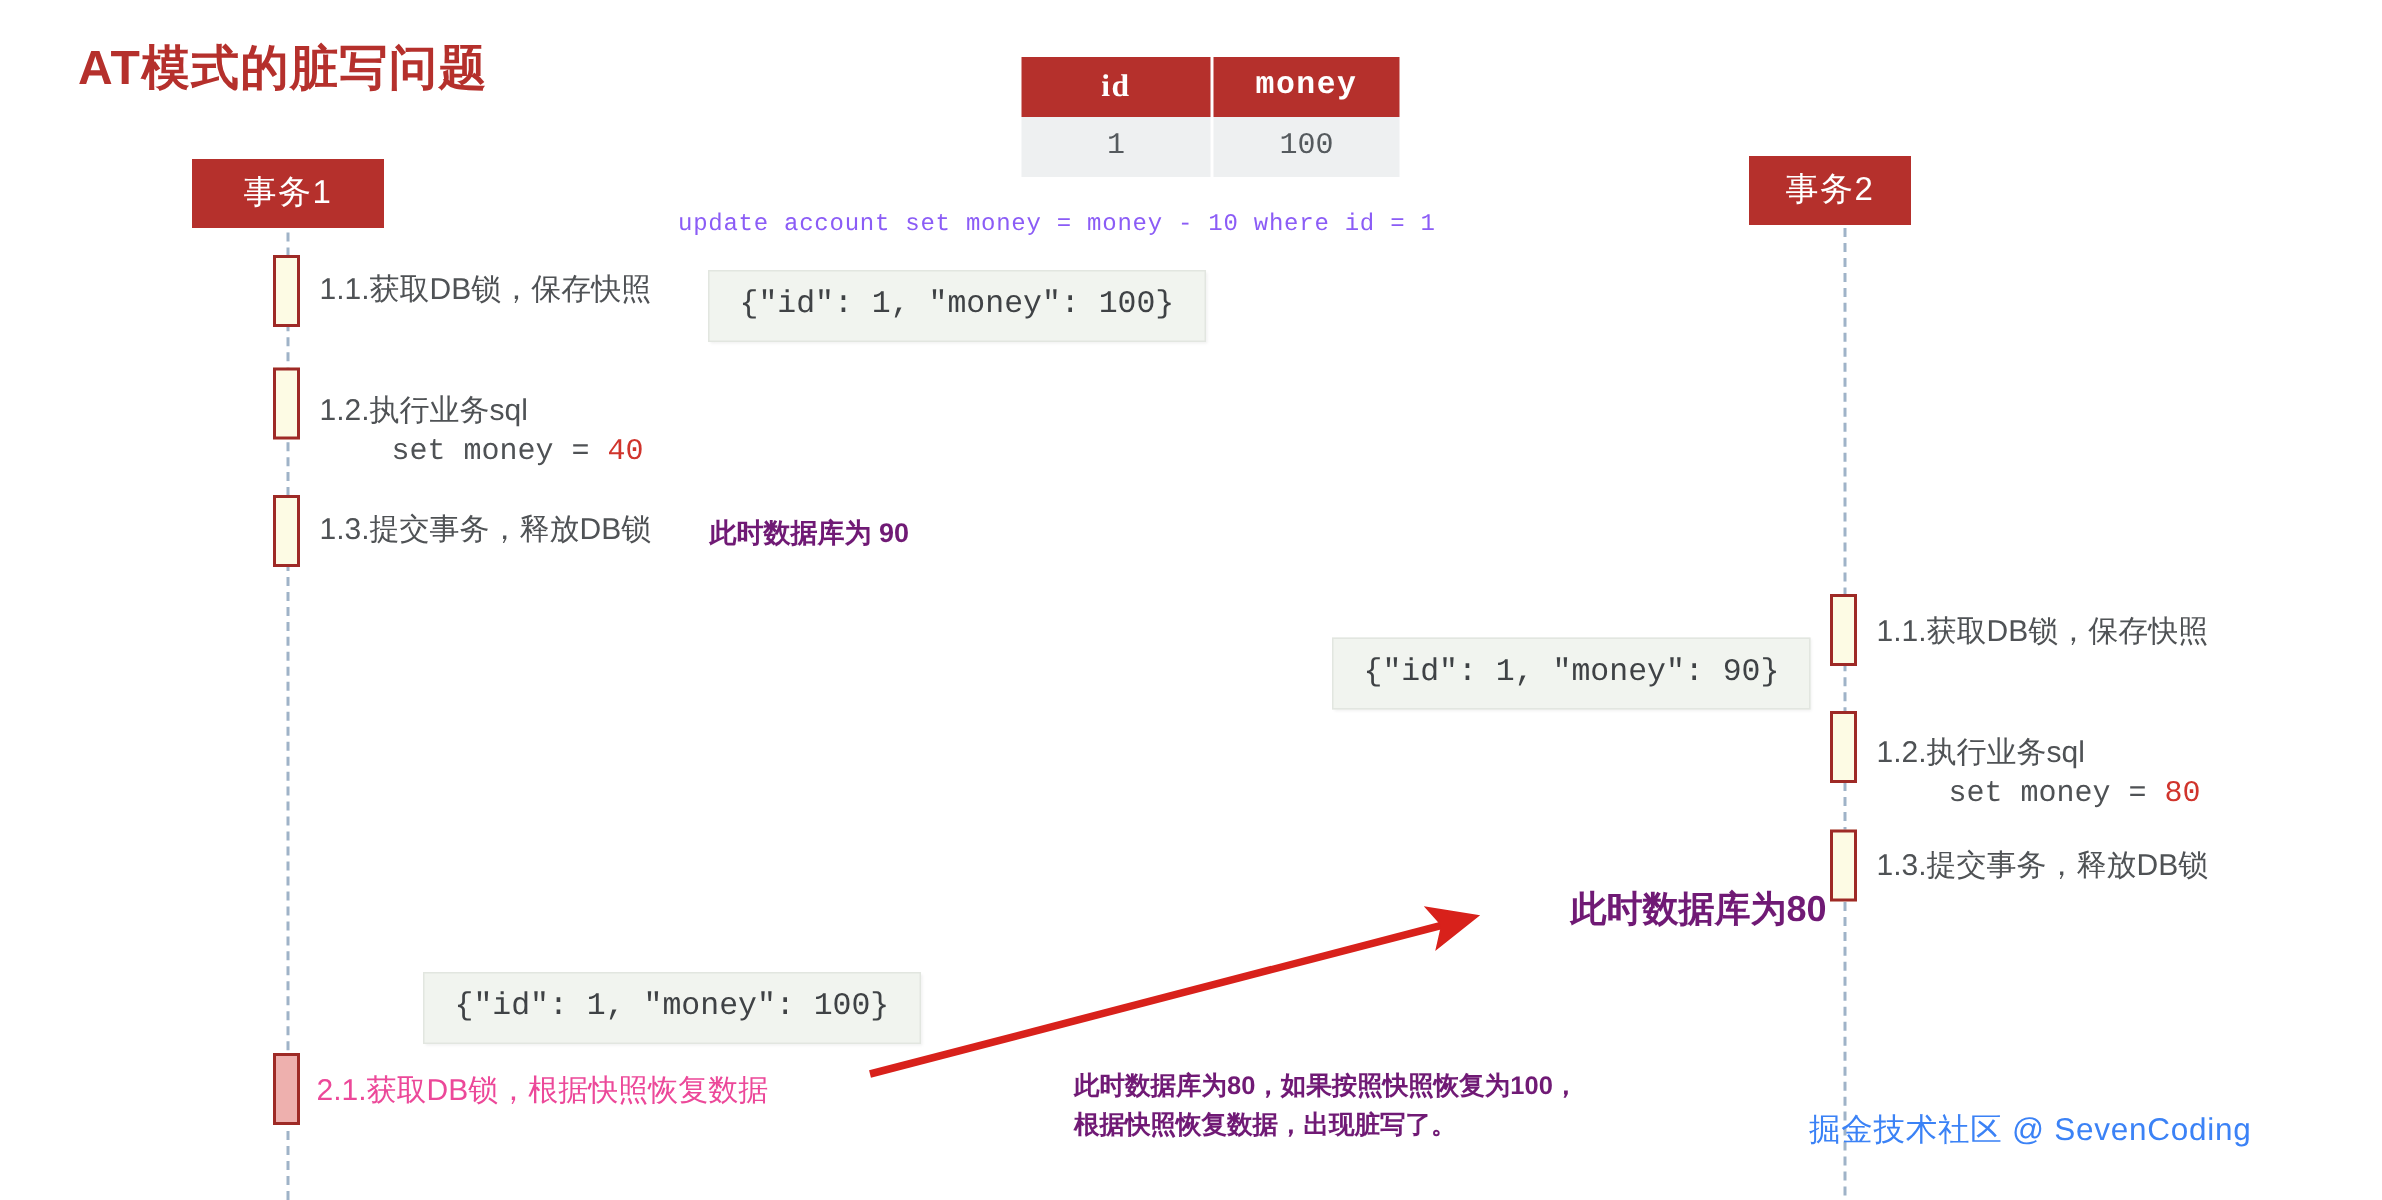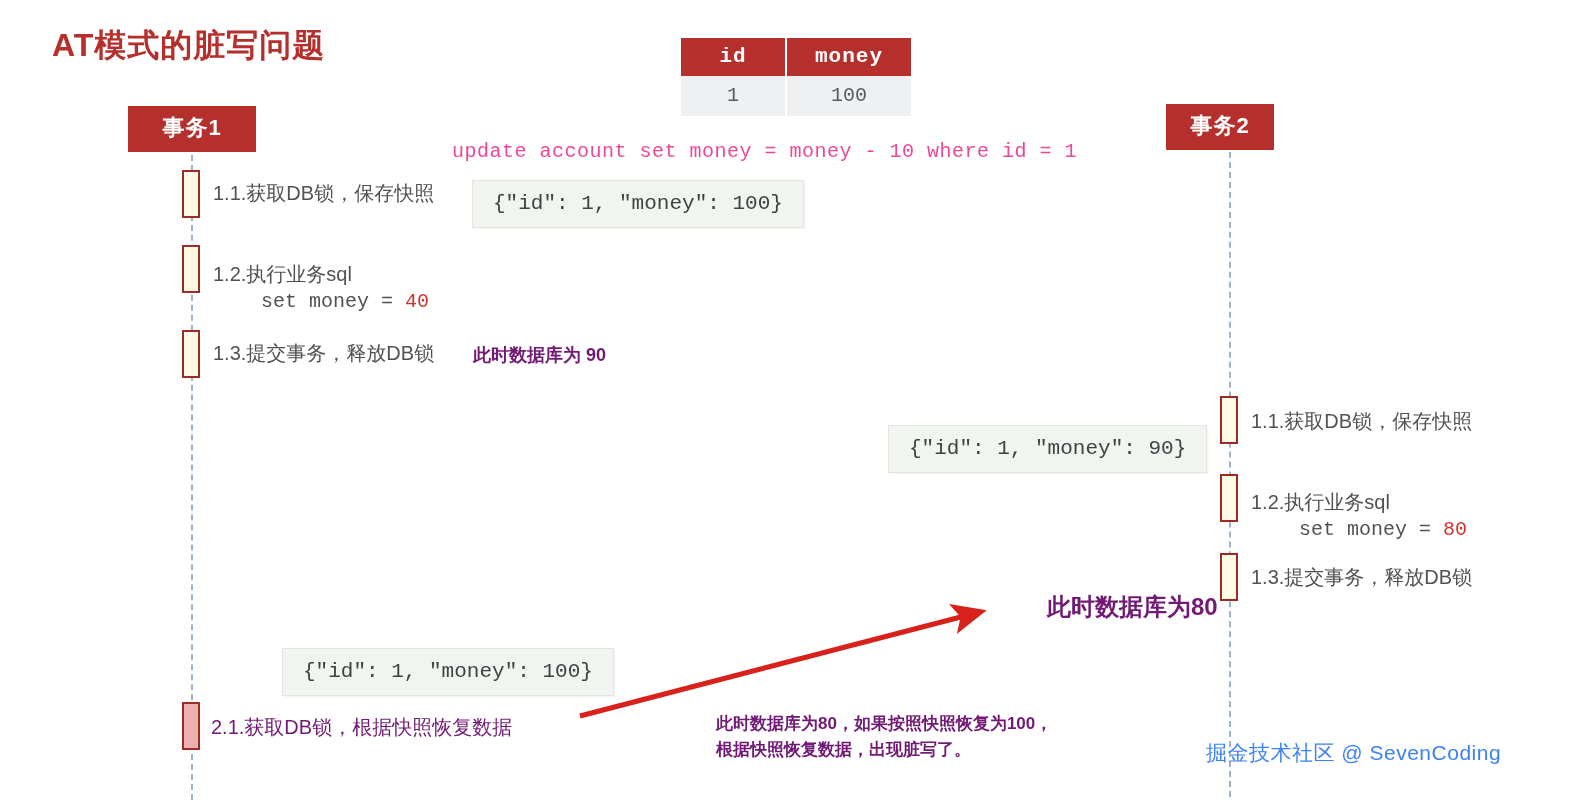--- a/index.html
+++ b/index.html
@@ -48,31 +48,31 @@
     letter-spacing: 1px;
   }
   #account-table td {
     background: #eef0f1;
     color: #555a5e;
     font-family: "Liberation Mono", "DejaVu Sans Mono", monospace;
     font-size: 20px;
     padding: 8px 0 9px 0;
     text-align: center;
   }
-  #account-table .col-id { width: 104px; }
+  #account-table .col-id { width: 126px; font-family: Liberation Serif, serif; }
   #account-table .col-money { width: 124px; }
 
   
   #sql-statement {
     position: absolute;
     left: 452px;
     top: 140px;
     font-family: "Liberation Mono", "DejaVu Sans Mono", monospace;
-    font-size: 20px;
-    color: #ec4899;
+    font-size: 16px;
+    color: #8b5cf6;
     white-space: nowrap;
     letter-spacing: 0.5px;
   }
 
   
   .lifeline {
     position: absolute;
     width: 0;
     border-left: 2px dashed #9fb3c8;
     top: 145px;
@@ -80,21 +80,21 @@
   }
   #lifeline-tx1 { left: 191px; }
   #lifeline-tx2 { left: 1229px; top: 142px; }
 
   
   .actor-box {
     position: absolute;
     background: #b5302c;
     color: #ffffff;
     font-size: 22px;
-    font-weight: bold;
+    font-weight: normal;
     text-align: center;
     padding: 7px 0 9px 0;
     letter-spacing: 1px;
   }
   #actor-tx1 { left: 128px; top: 106px; width: 128px; }
   #actor-tx2 { left: 1166px; top: 104px; width: 108px; }
 
   
   .activation {
     position: absolute;
@@ -118,21 +118,21 @@
     position: absolute;
     font-size: 20px;
     color: #4f5255;
     white-space: pre;
     line-height: 1.32;
   }
   .step-label .mono {
     font-family: "Liberation Mono", "DejaVu Sans Mono", monospace;
   }
   .step-label .num { color: #d0342c; }
-  .step-label.restore-text { color: #701a75; }
+  .step-label.restore-text { color: #ec4899; }
 
   #step-l-11 { left: 213px; top: 180px; }
   #step-l-12 { left: 213px; top: 261px; }
   #step-l-13 { left: 213px; top: 340px; }
   #step-l-21 { left: 211px; top: 714px; }
   #step-r-11 { left: 1251px; top: 408px; }
   #step-r-12 { left: 1251px; top: 489px; }
   #step-r-13 { left: 1251px; top: 564px; }
 
   

